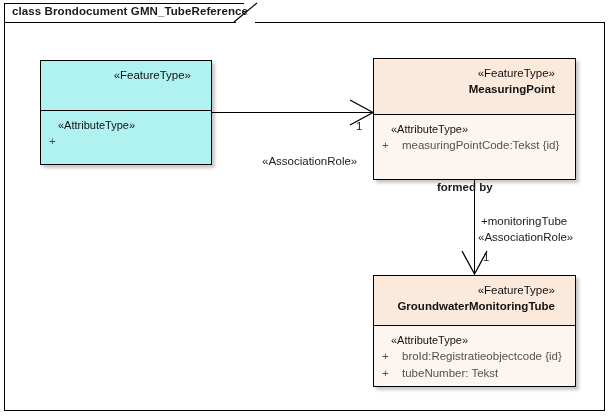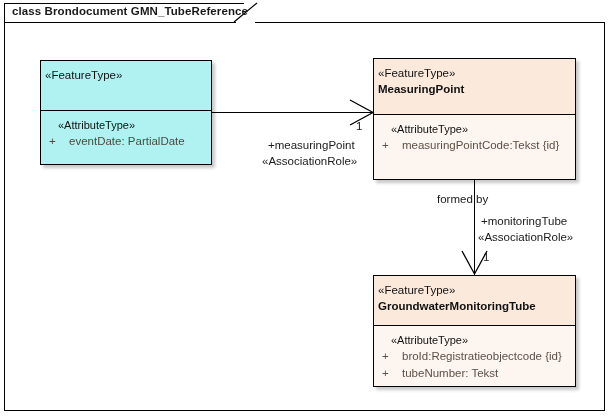--- a/index.html
+++ b/index.html
@@ -77,21 +77,21 @@
   
   .uml-class {
     position: absolute;
     box-sizing: border-box;
     border: 1.6px solid #000000;
     box-shadow: 3px 3px 3px rgba(0,0,0,0.22);
   }
   .uml-class .header {
     box-sizing: border-box;
     border-bottom: 1.6px solid #000000;
-    text-align: left;
+    text-align: right;
     padding: 7px 20px 8px 4px;
   }
   .uml-class .stereo {
     font-size: 11.5px;
     color: #111111;
     line-height: 15px;
     white-space: nowrap;
   }
   .uml-class .cname {
     font-size: 11.5px;
@@ -183,21 +183,20 @@
   <div class="tab-label">class Brondocument GMN_TubeReference</div>
 
   <div class="uml-class theme-cyan" style="left:40px; top:60px; width:172px; height:105px;">
     <div class="header" style="height:50px;">
       <div class="stereo">«FeatureType»</div>
     </div>
     <div class="compartment" style="height:53px;">
       <div class="stereo-attr">«AttributeType»</div>
       <div class="attr-row">
         <span class="attr-vis">+</span>
-        <span class="attr-text">eventDate: PartialDate</span>
       </div>
     </div>
   </div>
 
   <div class="uml-class theme-peach" style="left:373px; top:58px; width:203px; height:122px;">
     <div class="header" style="height:56px;">
       <div class="stereo">«FeatureType»</div>
       <div class="cname">MeasuringPoint</div>
     </div>
     <div class="compartment" style="height:64px;">
@@ -225,25 +224,24 @@
         <span class="attr-text">tubeNumber: Tekst</span>
       </div>
     </div>
   </div>
 
   <div class="conn conn-h" style="left:212px; top:112px; width:161px;"></div>
   <svg class="arrow" style="left:349px; top:99px;" width="26" height="28">
     <polyline points="1,1 24,13.5 1,26" fill="none" stroke="#000000" stroke-width="1.3"></polyline>
   </svg>
   <div class="lbl mult" style="left:356px; top:119px;">1</div>
-  <div class="lbl" style="left:268px; top:138px;">+measuringPoint</div>
   <div class="lbl" style="left:262px; top:154px;">«AssociationRole»</div>
 
   <div class="conn conn-v" style="left:474px; top:180px; height:95px;"></div>
   <svg class="arrow" style="left:461px; top:250px;" width="28" height="26">
     <polyline points="1,1 13.5,24 26,1" fill="none" stroke="#000000" stroke-width="1.3"></polyline>
   </svg>
-  <div class="lbl" style="left:437px; top:192px;">formed by</div>
+  <div class="lbl" style="left:437px; top:180px;font-weight:bold;">formed by</div>
   <div class="lbl" style="left:481px; top:214px;text-align:right;">+monitoringTube</div>
   <div class="lbl clip-right" style="left:478px; top:230px; width:126px;">«AssociationRole»</div>
   <div class="lbl mult" style="left:483px; top:250px;">1</div>
 
 </div>
 
 </body></html>

